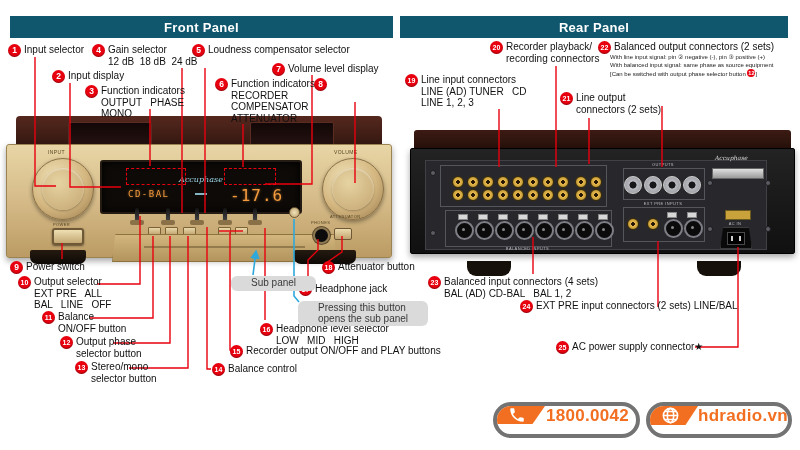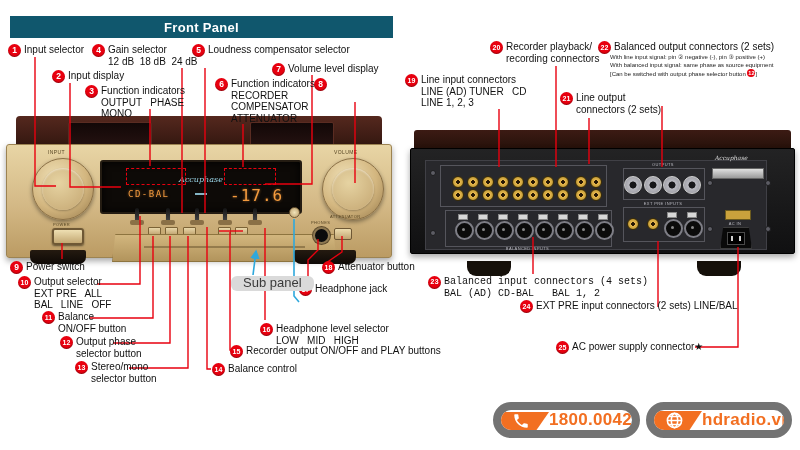--- a/index.html
+++ b/index.html
@@ -18,22 +18,22 @@
         background:#e8000f;color:#fff;font-size:8.5px;font-weight:bold;text-align:center;margin-right:3px;
         box-shadow:inset 0 -1px 1px rgba(0,0,0,.35);}
   .ctext{display:inline-block;}
   .cline{white-space:pre;}
   .csmall{white-space:pre;font-size:6px;line-height:8px;color:#222;margin-left:-4px;}
   .cnum-inline{display:inline-block;width:8px;height:8px;line-height:8px;border-radius:50%;
         background:#e8000f;color:#fff;font-size:5.5px;font-weight:bold;text-align:center;vertical-align:1px;}
   .ccenter{text-align:center;}
 
   
-  .note{position:absolute;background:#dadada;color:#3a3a3a;font-size:13px;line-height:10.5px;
-        padding:2px 12px;border-radius:6px;z-index:6;}
+  .note{position:absolute;background:#dadada;color:#3a3a3a;font-size:10px;line-height:10.5px;
+        padding:2px 20px;border-radius:6px;z-index:6;}
 
   
   #leader-lines{position:absolute;left:0;top:0;z-index:5;pointer-events:none;}
 
   
   #front-device{position:absolute;left:6px;top:116px;width:386px;height:148px;z-index:2;}
   .fd-top{position:absolute;left:10px;top:0;width:366px;height:32px;border-radius:4px 4px 0 0;
           background:linear-gradient(180deg,#55281e,#31160f);}
   .fd-vent{position:absolute;top:6px;width:82px;height:22px;background:linear-gradient(#120807,#241110);
            border:1px solid #5a2c22;border-radius:2px;}
@@ -95,34 +95,35 @@
         background:radial-gradient(circle,#241604 22%,#e8b84e 30%,#caa23c 62%,#6b4e14);}
   .xlrf{position:absolute;width:15px;height:15px;border-radius:50%;background:#0b0b0b;border:2px solid #7e7e86;}
   .xlrf::after{content:"";position:absolute;left:5px;top:5px;width:3px;height:3px;border-radius:50%;background:#888;}
   .latch{position:absolute;width:8px;height:4px;background:#d8d8d8;border:1px solid #888;}
   .xlrm{position:absolute;width:16px;height:16px;border-radius:50%;border:1px solid #cfcfcf;
         background:radial-gradient(circle,#17171a 28%,#b9b9c0 34%,#8f8f96);}
   .screw{position:absolute;width:4px;height:4px;border-radius:50%;background:#5c5c64;border:1px solid #1c1c1e;}
   .rfoot{position:absolute;bottom:-10px;height:15px;background:#15100a;border-radius:0 0 9px 9px;}
 
   
-  .badge{position:absolute;top:402px;height:36px;border:8px solid #737373;border-radius:20px;background:#fff;
-        display:flex;align-items:flex-end;overflow:hidden;box-sizing:border-box;cursor:pointer;z-index:7;}
+  .badge{position:absolute;top:402px;height:36px;border:4px solid #737373;border-radius:20px;background:#fff;
+        display:flex;align-items:flex-start;overflow:hidden;box-sizing:border-box;cursor:pointer;z-index:7;}
   .badge-ico{flex:none;width:48px;background:#f26f21;clip-path:polygon(0 0,100% 0,74% 100%,0 100%);
         display:flex;align-items:center;justify-content:center;}
   .badge-ico svg{margin-right:8px;}
   .badge-txt{flex:1;display:flex;align-items:center;justify-content:center;color:#f26f21;
         font-weight:bold;font-size:17px;padding-right:6px;letter-spacing:.3px;}
 </style>
 </head>
 <body>
 
 <div id="stage">
 
   <div class="hdr" id="hdr-front">Front Panel</div>
+  <div class="hdr" id="hdr-rear">Rear Panel</div>
 
   <div id="front-device">
     <div class="fd-top">
       <div class="fd-vent" style="left:52px"></div>
       <div class="fd-vent" style="left:234px"></div>
     </div>
     <div class="fd-body"></div>
     <div class="fd-label" style="left:42px;top:33px">INPUT</div>
     <div class="fd-label" style="left:328px;top:33px">VOLUME</div>
     <div class="knob" style="left:26px;top:42px"></div>
@@ -427,21 +428,21 @@
       </div>
       <div class="callout" style="left: 598px; top: 41px;">
         <span class="cnum" style="font-size: 7px;">22</span>
         <span class="ctext">
           <div class="cline">Balanced output connectors (2 sets)</div>
           <div class="csmall">With line input signal: pin ② negative (-), pin ③ positive (+)</div>
           <div class="csmall">With balanced input signal: same phase as source equipment</div>
           <div class="csmall">[Can be switched with output phase selector button <span class="cnum-inline">12</span>]</div>
         </span>
       </div>
-      <div class="callout" style="left: 428px; top: 276px; font-family: Liberation Mono, monospace;">
+      <div class="callout" style="left: 428px; top: 276px;">
         <span class="cnum" style="font-size: 7px;">23</span>
         <span class="ctext">
           <div class="cline">Balanced input connectors (4 sets)</div>
           <div class="cline">BAL (AD) CD-BAL   BAL 1, 2</div>
         </span>
       </div>
       <div class="callout" style="left: 520px; top: 300px;">
         <span class="cnum" style="font-size: 7px;">24</span>
         <span class="ctext">
           <div class="cline">EXT PRE input connectors (2 sets) LINE/BAL</div>
@@ -449,20 +450,24 @@
       </div>
       <div class="callout" style="left: 556px; top: 341px;">
         <span class="cnum" style="font-size: 7px;">25</span>
         <span class="ctext">
           <div class="cline">AC power supply connector★</div>
         </span>
       </div>
     </div>
 
   <div class="note" id="note-subpanel" style="left:231px;top:276px">Sub panel</div>
+  <div class="note" id="note-press" style="left:298px;top:301px">
+    <div>Pressing this button</div>
+    <div>opens the sub panel</div>
+  </div>
 
   <div class="badge" id="badge-phone" style="left:493px;width:147px">
     <div class="badge-ico">
       <svg width="18" height="18" viewBox="0 0 24 24" fill="#ffffff">
         <path d="M6.62 10.79c1.44 2.83 3.76 5.14 6.59 6.59l2.2-2.2c.27-.27.67-.36 1.02-.24 1.12.37 2.33.57 3.57.57.55 0 1 .45 1 1V20c0 .55-.45 1-1 1-9.39 0-17-7.61-17-17 0-.55.45-1 1-1h3.5c.55 0 1 .45 1 1 0 1.25.2 2.45.57 3.57.11.35.03.74-.25 1.02l-2.2 2.2z"></path>
       </svg>
     </div>
     <div class="badge-txt">1800.0042</div>
   </div>
   <div class="badge" id="badge-web" style="left:646px;width:146px">

